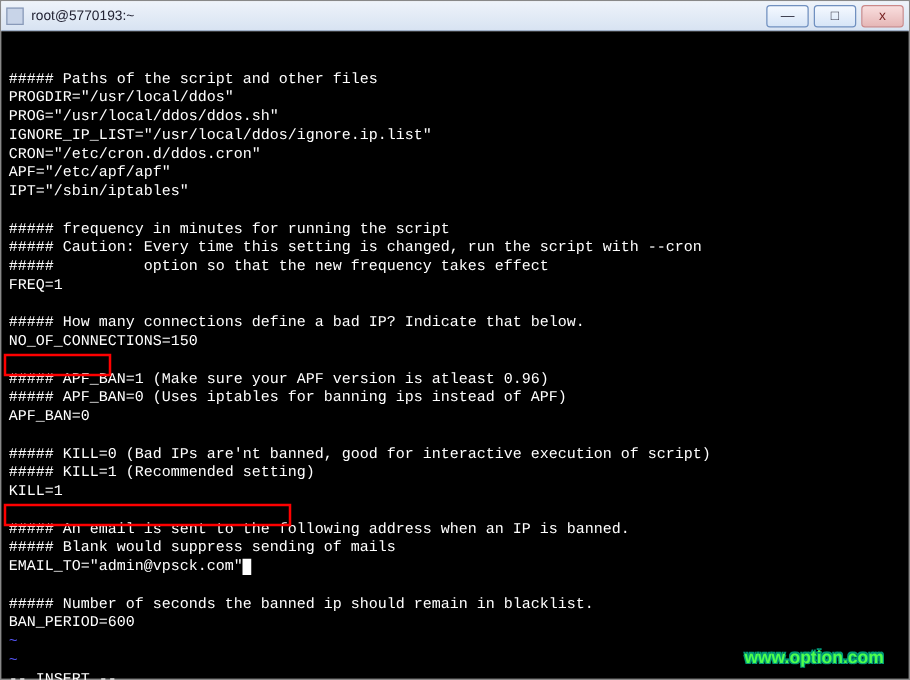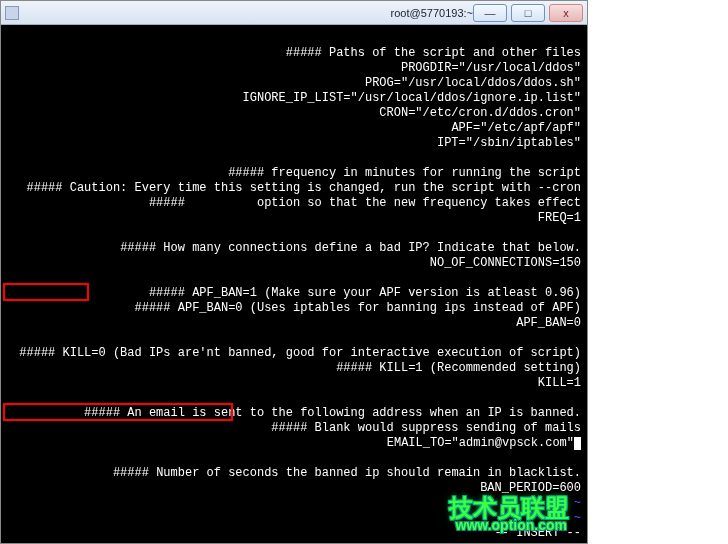--- a/index.html
+++ b/index.html
@@ -9,25 +9,24 @@
     }
     body {
       width: 728px;
       height: 544px;
       background: #fff;
       font-family: "Courier New", monospace;
       position: relative;
       overflow: hidden;
     }
     .window {
-      width: 588px;
+      width: 728px;
       height: 544px;
       border: 1px solid #888;
       position: relative;
-      text-align: right;
     }
     .titlebar {
       height: 24px;
       background: linear-gradient(#eef3fa,#d8e3f2);
       border-bottom: 1px solid #a0b0c8;
       display: flex;
       align-items: center;
       padding: 0 4px;
     }
     .title-icon {
@@ -60,21 +59,21 @@
       font-size: 11px;
       color: #334;
       cursor: pointer;
     }
     .close-btn { background: linear-gradient(#f9dede,#e6b7b7); border-color:#c88; color:#722;}
     .terminal {
       background: #000;
       color: #fff;
       width: 100%;
       height: calc(100% - 24px);
-      padding: 6px 6px;
+      padding: 16px 6px;
       font-size: 12px;
       line-height: 15px;
       white-space: pre;
       position: relative;
     }
     .tilde { color: #5858ff; }
     .red-box {
       position: absolute;
       border: 2px solid #f00;
       pointer-events: none;
@@ -151,16 +150,15 @@
 <span>##### Blank would suppress sending of mails</span>
 <span>EMAIL_TO="admin@vpsck.com"</span><span class="cursor"></span>
 <span></span>
 <span>##### Number of seconds the banned ip should remain in blacklist.</span>
 <span>BAN_PERIOD=600</span>
 <span class="tilde">~</span>
 <span class="tilde">~</span>
 <span>-- INSERT --</span>
     <div class="red-box" style="left:2px; top:258px; width:86px; height:18px;"></div>
     <div class="red-box" style="left:2px; top:378px; width:230px; height:18px;"></div>
-    <div class="watermark1">技术员联盟</div>
     <div class="watermark2">www.option.com</div>
   </div>
 </div>
 
 </body></html>

